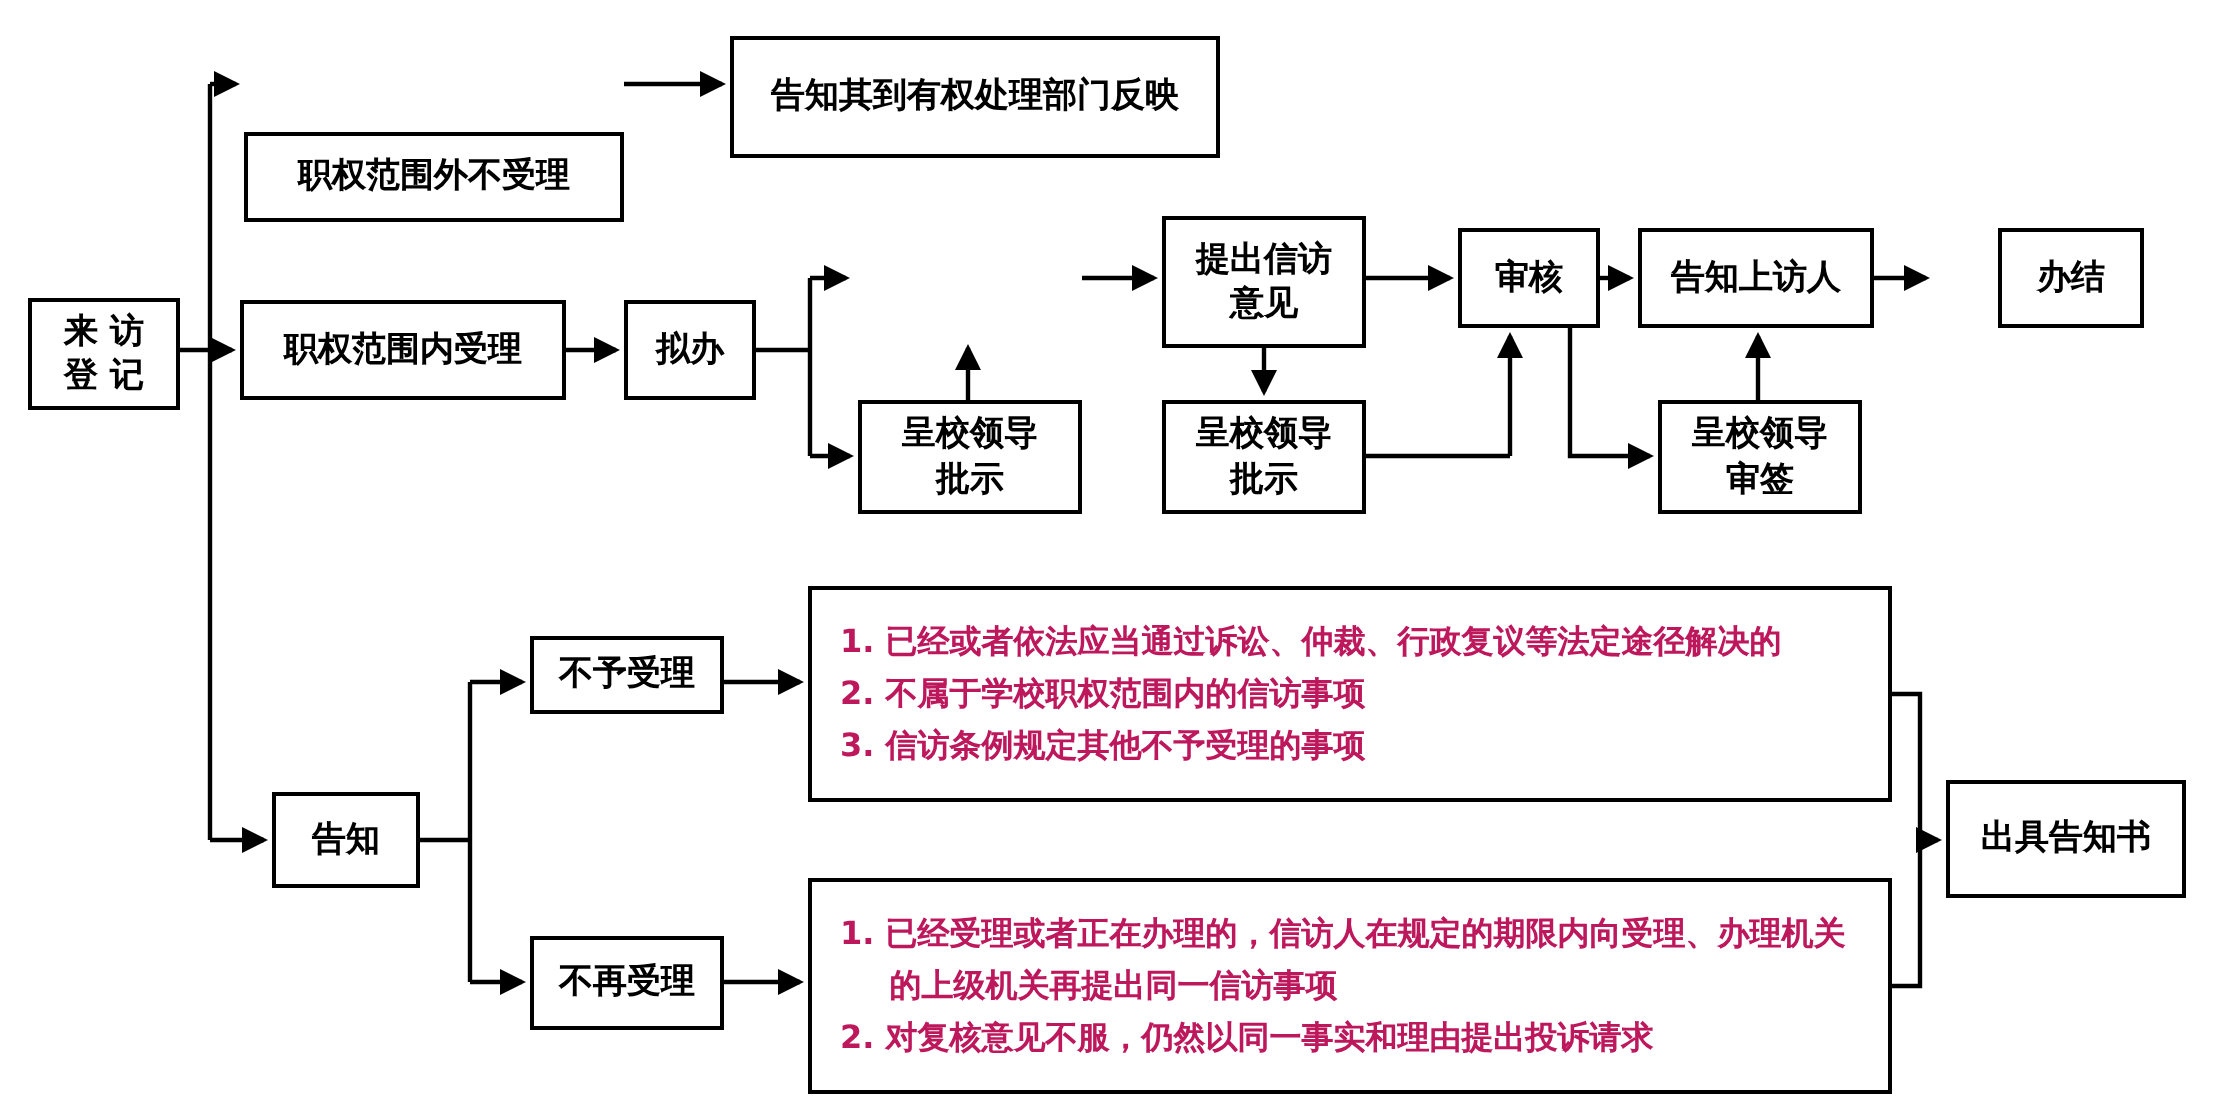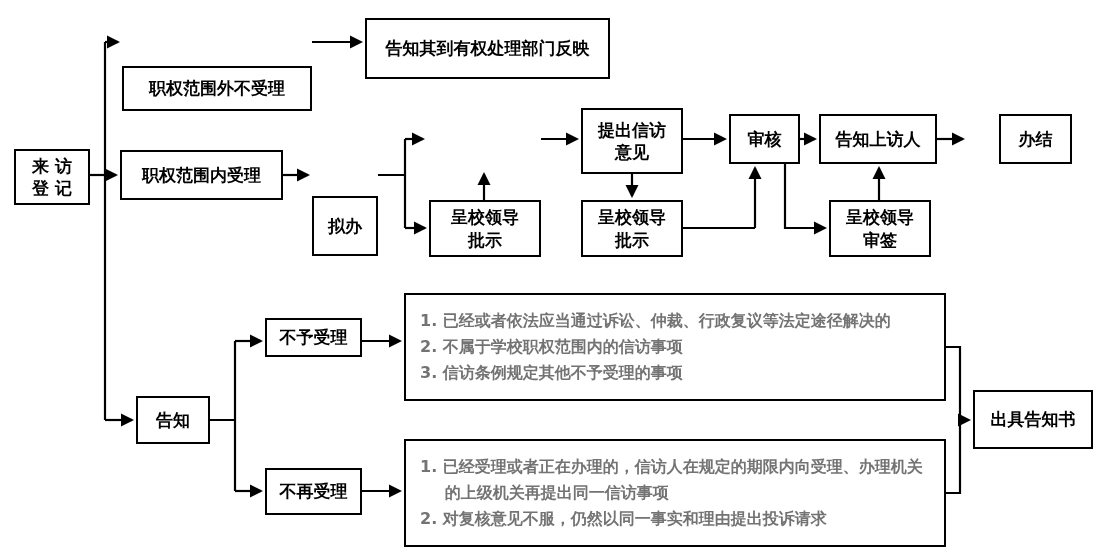--- a/index.html
+++ b/index.html
@@ -43,21 +43,21 @@
     box-sizing: border-box;
     background: #ffffff;
     border: 2.5px solid #000000;
     display: flex;
     flex-direction: column;
     justify-content: center;
     text-align: left;
     font-weight: bold;
     font-size: 16px;
     line-height: 1.62;
-    color: #737373;
+    color: #be185d;
     padding: 6px 14px;
   }
   .list-item {
     padding-left: 1.55em;
     text-indent: -1.55em;
   }
 </style>
 </head>
 <body>
 
@@ -113,21 +113,21 @@
   </div>
 
   <div class="box" style="left:365px; top:18px; width:245px; height:61px;">
     <span>告知其到有权处理部门反映</span>
   </div>
 
   <div class="box" style="left:120px; top:150px; width:163px; height:50px;">
     <span>职权范围内受理</span>
   </div>
 
-  <div class="box" style="left:312px; top:150px; width:66px; height:60px;margin-top:46px;">
+  <div class="box" style="left:312px; top:150px; width:66px; height:50px;">
     <span>拟办</span>
   </div>
 
 
   <div class="box" style="left:581px; top:108px; width:102px; height:66px;">
     <span>提出信访</span>
     <span>意见</span>
   </div>
 
   <div class="box" style="left:729px; top:114px; width:71px; height:50px;">

